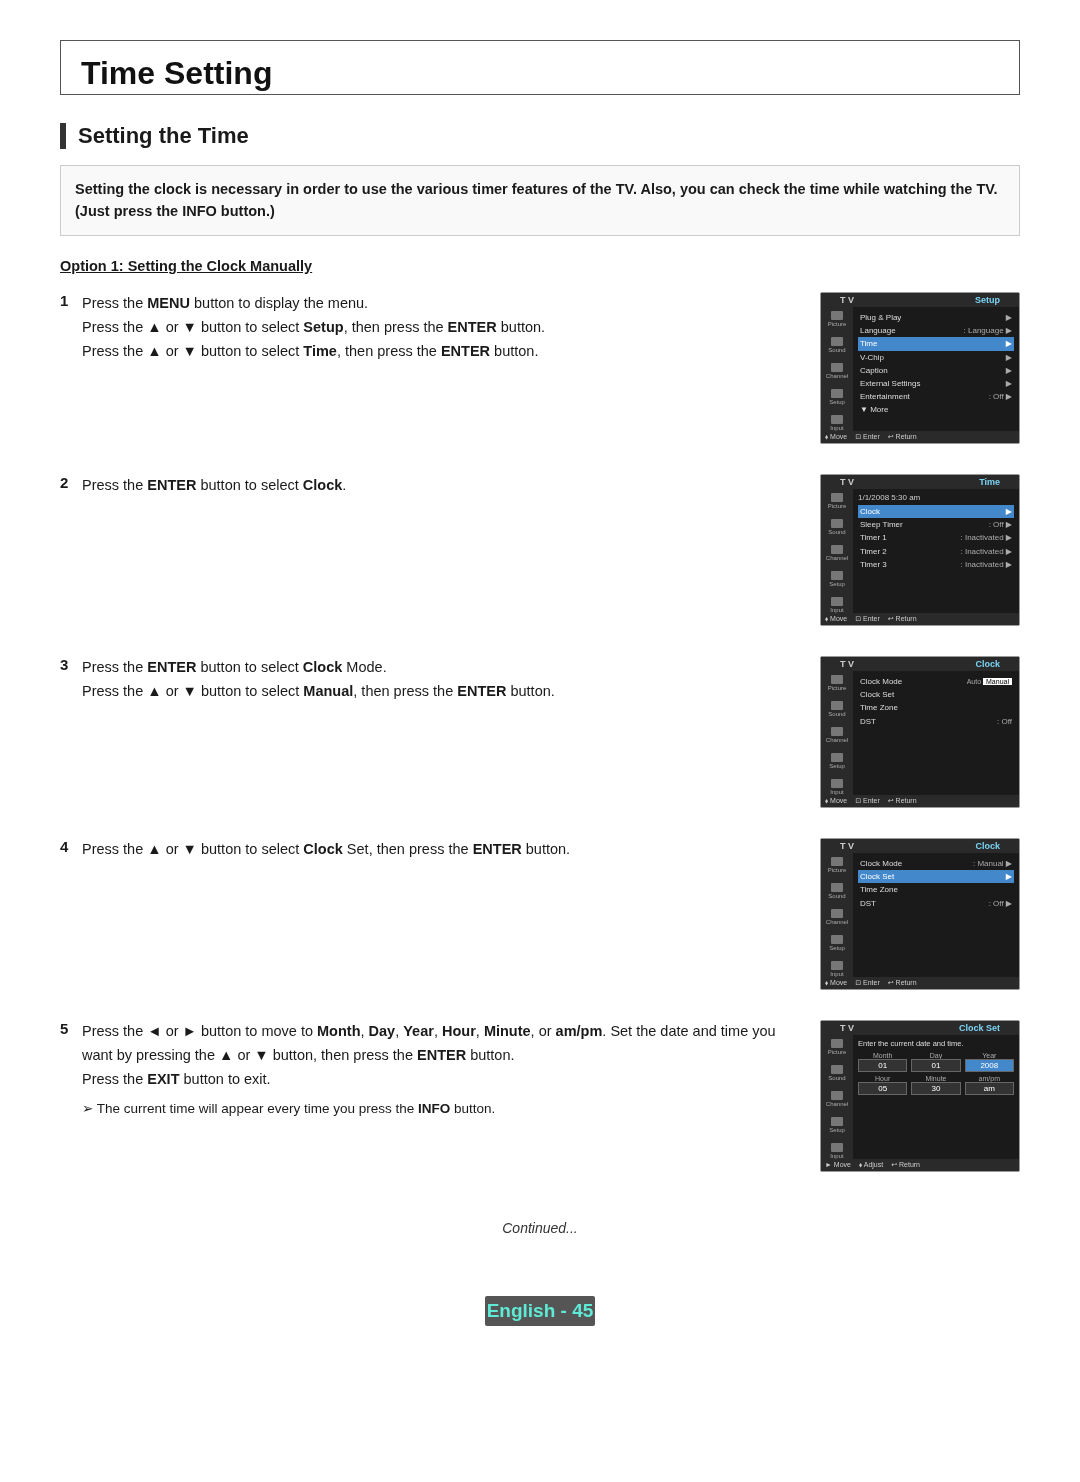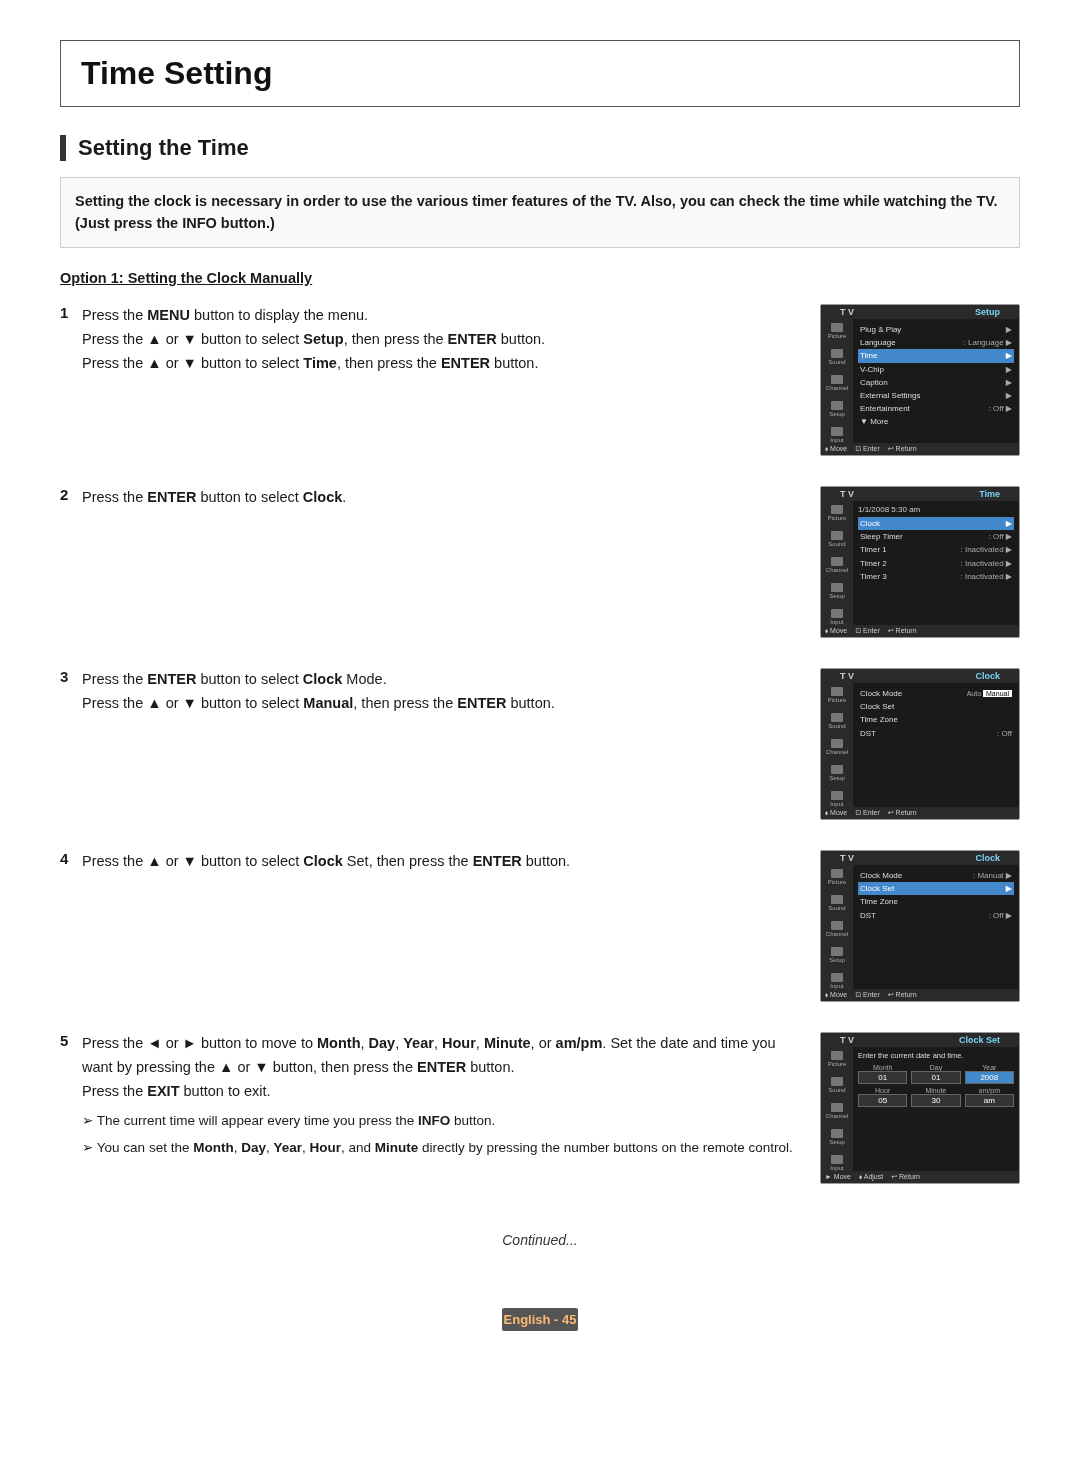--- a/index.html
+++ b/index.html
@@ -9,21 +9,21 @@
       background: #ffffff;
       font-family: Arial, Helvetica, sans-serif;
       font-size: 15px;
       color: #1a1a1a;
       padding: 40px 60px 40px 60px;
     }
 
     
     .page-title-box {
       border: 1.5px solid #555;
-      padding: 14px 20px 14px 20px;
+      padding: 14px 20px 2px 20px;
       margin-bottom: 28px;
     }
     .page-title {
       font-size: 32px;
       font-weight: bold;
       color: #111;
     }
 
     
     .section-heading-box {
@@ -220,22 +220,22 @@
 
     
     .page-footer {
       text-align: center;
       margin-top: 60px;
     }
 
     .footer-badge {
       display: inline-block;
       background: #555;
-      color: #fdba74;
-      font-size: 13px;
+      color: #5eead4;
+      font-size: 19px;
       font-weight: bold;
       padding: 4px 2px;
       border-radius: 2px;
     }
 
     .step-block-row {
       display: flex;
       gap: 0;
     }
 
@@ -547,21 +547,20 @@
       </div>
     </div>
     <div class="step-row">
       <div class="step-left">
         <div class="step-block-row">
           <div class="step-num-col">5</div>
           <div class="step-content-col">
             <p class="step-text">Press the ◄ or ► button to move to <b>Month</b>, <b>Day</b>, <b>Year</b>, <b>Hour</b>, <b>Minute</b>, or <b>am/pm</b>. Set the date and time you want by pressing the ▲ or ▼ button, then press the <b>ENTER</b> button.</p>
             <p class="step-text">Press the <b>EXIT</b> button to exit.</p>
             <p class="note-line" style="font-size: 13.5px; line-height: 1.6; margin-top: 6px;">The current time will appear every time you press the <b>INFO</b> button.</p>
-            <p class="note-line" style="font-size: 13.5px; line-height: 1.6; margin-top: 6px;">You can set the <b>Month</b>, <b>Day</b>, <b>Year</b>, <b>Hour</b>, and <b>Minute</b> directly by pressing the number buttons on the remote control.</p>
           </div>
         </div>
       </div>
       <div class="step-right">
         <div class="tv-screen">
           <div class="tv-header">
             <span class="tv-header-left">T V</span>
             <span class="tv-header-right">Clock Set</span>
           </div>
           <div class="tv-body">

